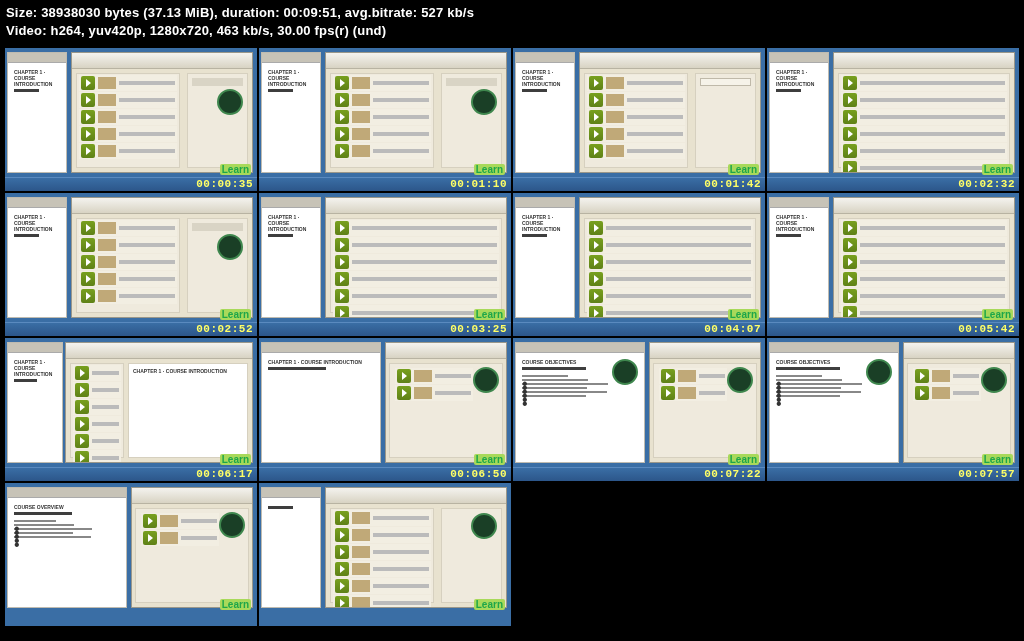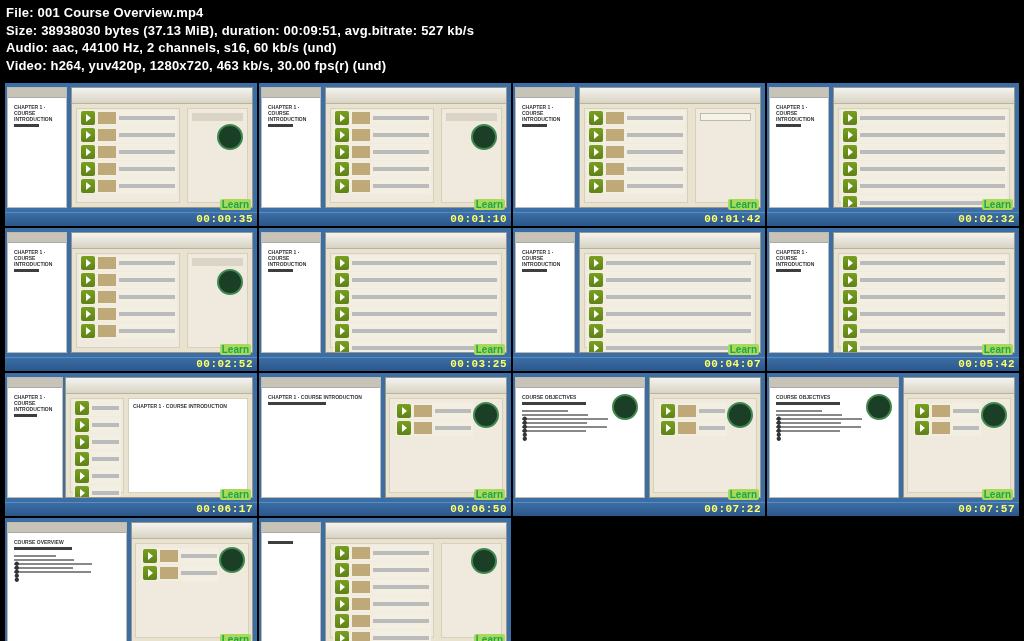--- a/index.html
+++ b/index.html
@@ -112,36 +112,28 @@
     border:2px solid #3f874e;
     display:inline-flex;align-items:center;justify-content:center;
     font-size:6px;color:#9fe0ad;text-align:center;
   }
 </style>
 </head>
 <body>
 
 <div class="meta">
   <div>
-    <span>File:</span>
-    <span>001 Course Overview.mp4</span>
-  </div>
-  <div>
     <span>Size:</span>
     <span>38938030 bytes (37.13 MiB)</span>,
     <span>duration:</span>
     <span>00:09:51</span>,
     <span>avg.bitrate:</span>
     <span>527 kb/s</span>
   </div>
   <div>
-    <span>Audio:</span>
-    <span>aac, 44100 Hz, 2 channels, s16, 60 kb/s (und)</span>
-  </div>
-  <div>
     <span>Video:</span>
     <span>h264, yuv420p, 1280x720, 463 kb/s, 30.00 fps(r) (und)</span>
   </div>
 </div>
 
 <div class="grid" id="grid">
     <div class="thumb">
       <div class="doc" style="left:2px;top:4px;width:60px;bottom:18px;">
         <div class="bar"></div>
         <div class="body">

